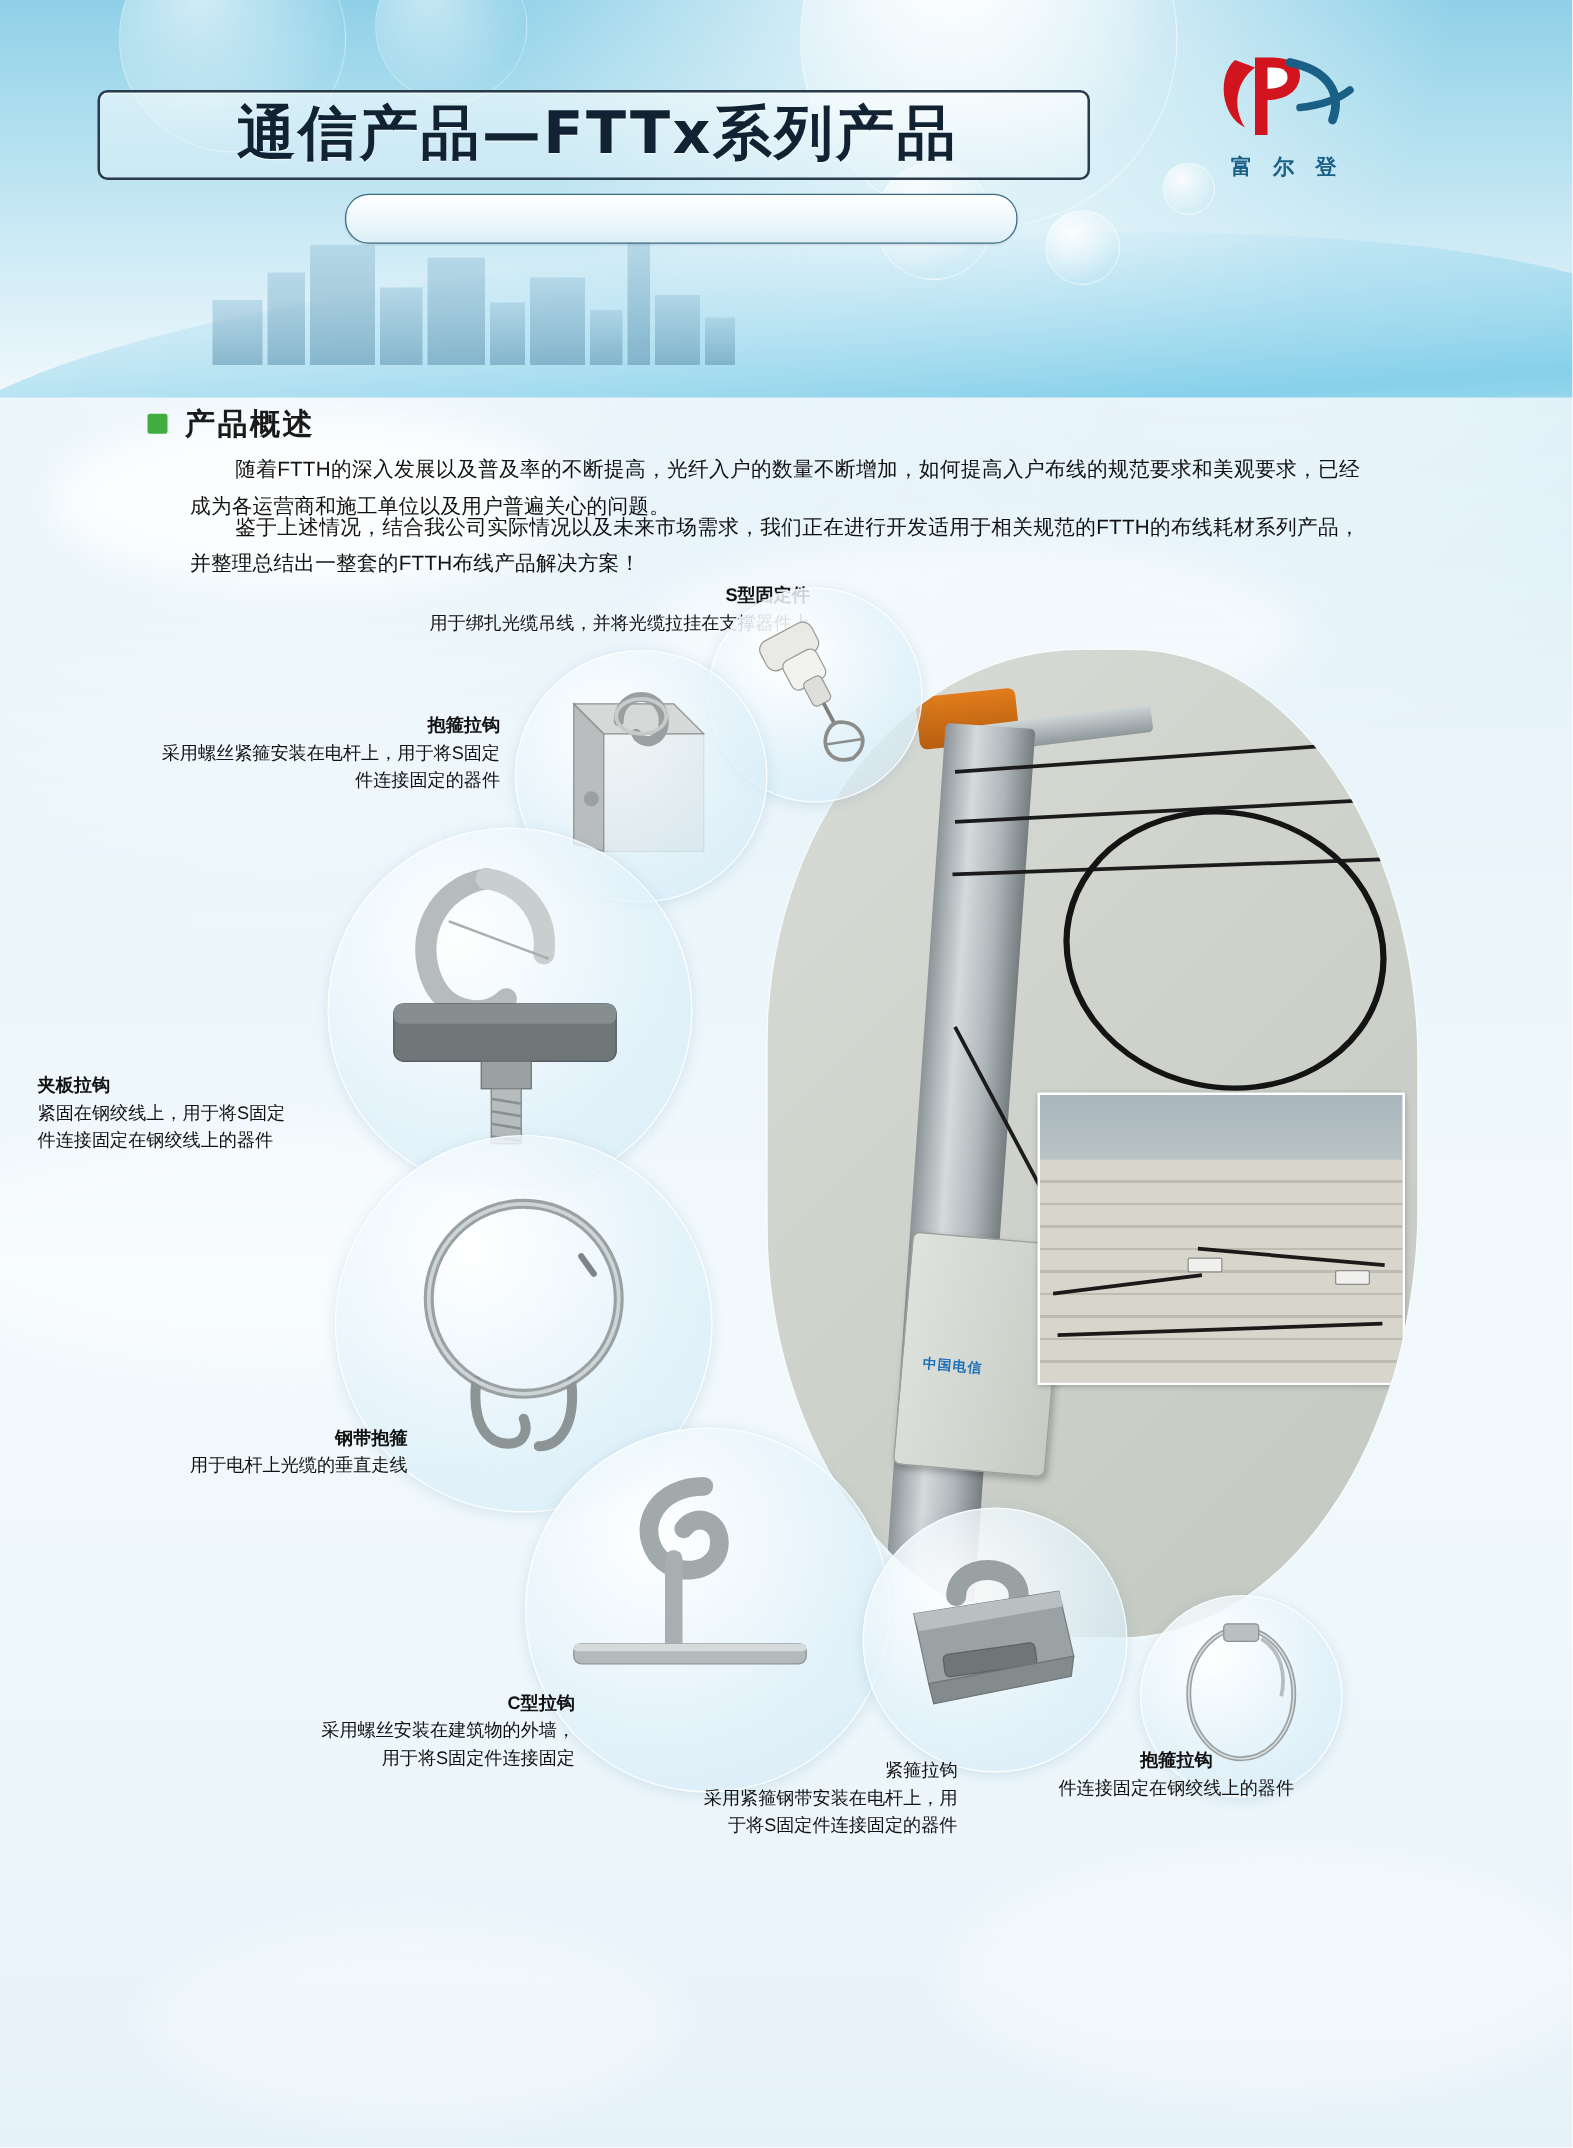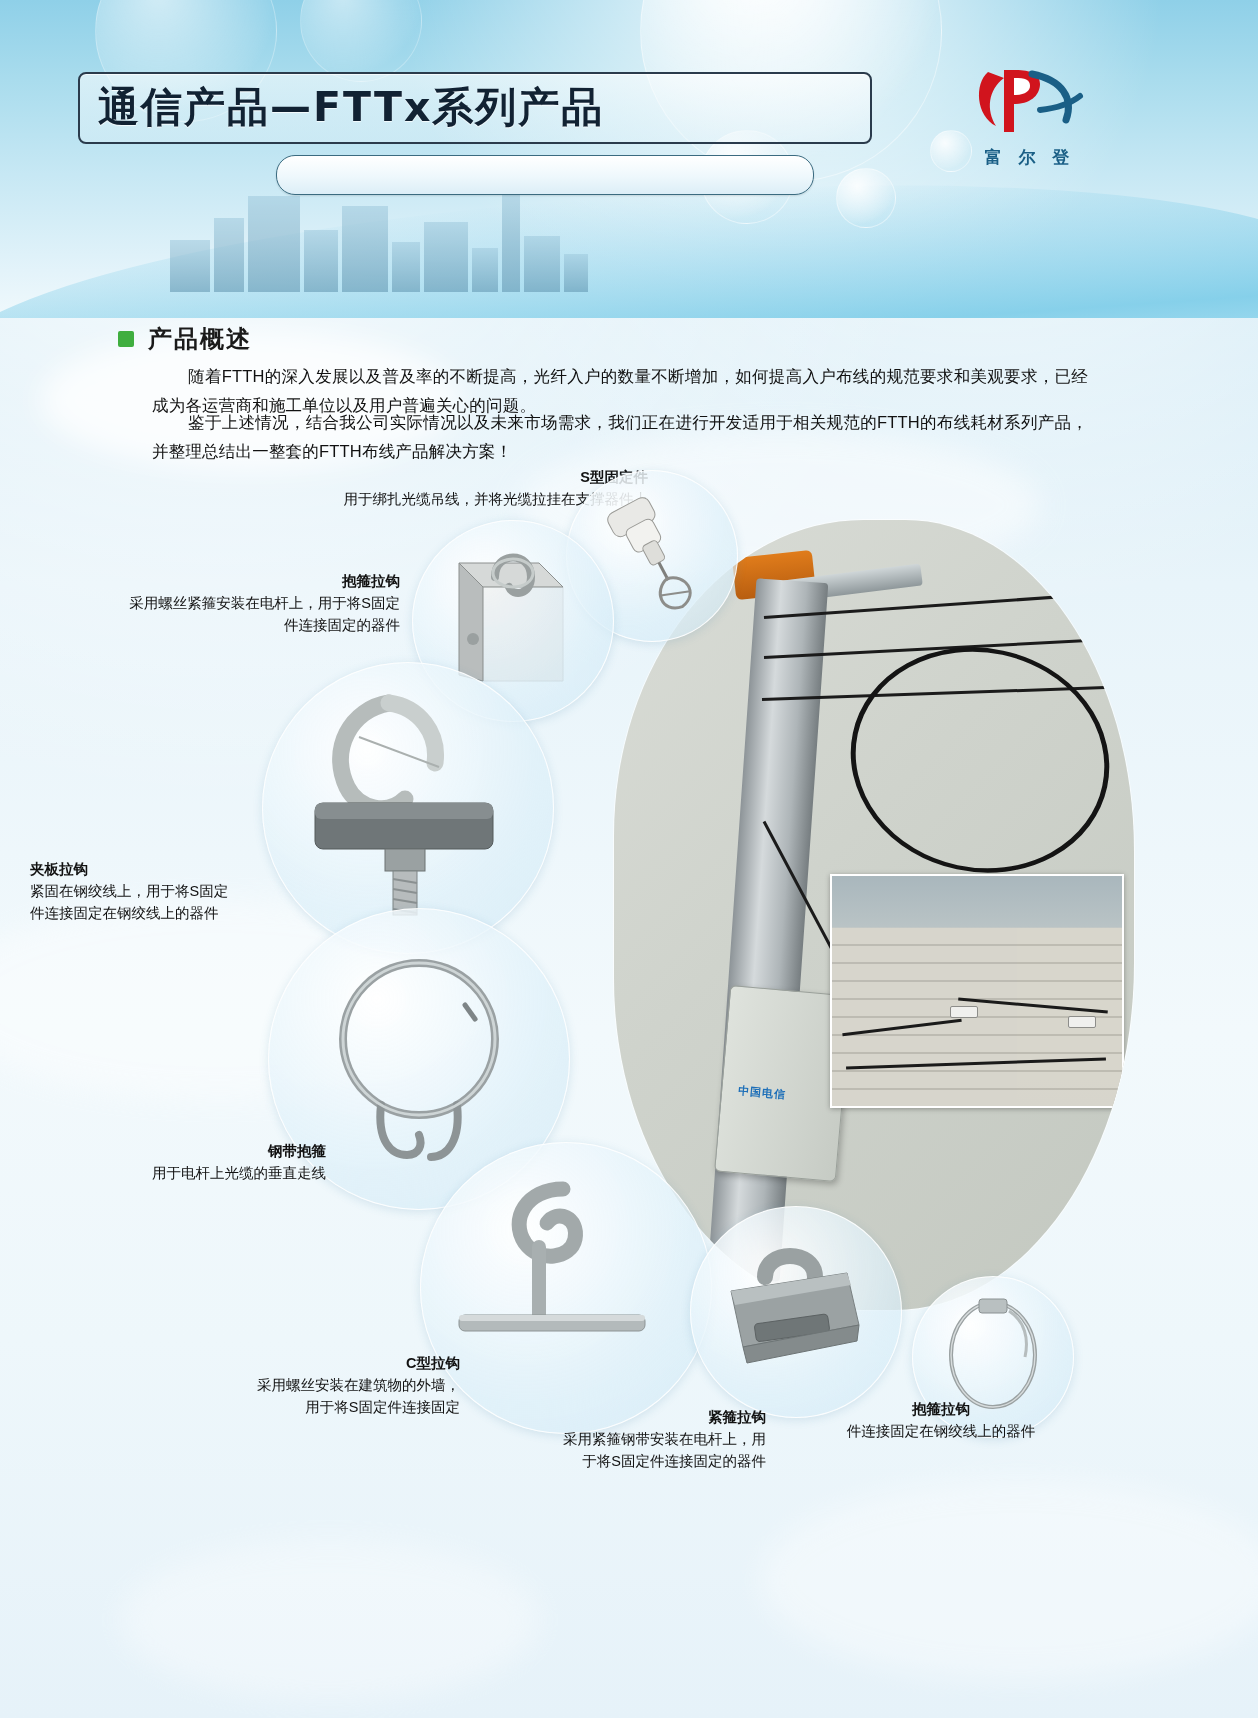--- a/index.html
+++ b/index.html
@@ -58,39 +58,39 @@
   }
 
   .title-box{
     position:absolute;left:78px;top:72px;width:790px;height:68px;
     border:2px solid #2a3b4c;border-radius:8px;
     background:linear-gradient(180deg,rgba(255,255,255,.55),rgba(230,244,250,.35));
     box-shadow:0 1px 0 rgba(255,255,255,.7) inset;
   }
   .title-text{
     position:absolute;left:98px;top:76px;width:760px;height:62px;line-height:62px;
-    text-align:left;
-    font-size:41px;font-weight:bold;color:#123;
+    text-align:center;
+    font-size:47px;font-weight:bold;color:#123;
     letter-spacing:2px;
     font-family:"DejaVu Sans","Liberation Sans",sans-serif;
     text-shadow:0 1px 1px rgba(255,255,255,.8);
   }
   .sub-box{
     position:absolute;left:276px;top:155px;width:536px;height:38px;
     border:1.5px solid #3b6b80;border-radius:19px;
     background:linear-gradient(180deg,#ffffff 0%,#eef8fc 55%,#dceef7 100%);
     box-shadow:0 1px 2px rgba(0,0,0,.12);
   }
   .sub-text{
     position:absolute;left:276px;top:155px;width:536px;height:38px;line-height:38px;
     text-align:center;color:#b8121b;font-weight:bold;font-size:19px;letter-spacing:1px;
   }
 
   
-  .logo{position:absolute;left:952px;top:64px;width:156px;height:110px;}
+  .logo{position:absolute;left:952px;top:40px;width:156px;height:110px;}
   .logo-mark{position:absolute;left:18px;top:0;width:118px;height:76px;}
   .logo-text{
     position:absolute;left:0;top:82px;width:156px;text-align:center;
     font-size:17px;color:#1a5f86;letter-spacing:6px;font-weight:bold;
   }
 
   
   .sec-title{position:absolute;left:118px;top:322px;height:34px;display:flex;align-items:center;gap:14px;}
   .sec-bullet{width:16px;height:16px;background:#3fae3f;border-radius:2px;display:inline-block;}
   .sec-label{font-size:24px;font-weight:bold;color:#1a1a1a;letter-spacing:2px;}
@@ -343,21 +343,21 @@
 <div class="circ" style="left:690px;top:1206px;width:210px;height:210px;">
   <svg width="210" height="210" viewBox="0 0 210 210">
     <path d="M74 70 C74 42, 124 42, 124 70 C124 86, 112 92, 104 88" fill="none" stroke="#9aa1a2" stroke-width="16" stroke-linecap="round"></path>
     <path d="M40 84 L156 66 L168 118 L52 140 Z" fill="#9ba2a3" stroke="#7a8182"></path>
     <path d="M40 84 L156 66 L160 78 L44 98 Z" fill="#b9c0c1"></path>
     <rect x="64" y="112" width="74" height="18" rx="4" fill="#6f7677" stroke="#5c6263" transform="rotate(-8 100 121)"></rect>
     <path d="M52 140 L56 156 L166 134 L168 118 Z" fill="#848b8c" stroke="#6e7576"></path>
   </svg>
 </div>
 <div class="cap" style="left:466px;top:1406px;width:300px;text-align:right;">
-  <div style="font-weight:bold;text-align:right;">紧箍拉钩</div>
+  <div style="font-weight:normal;text-align:right;">紧箍拉钩</div>
   <div class="nowrap">采用紧箍钢带安装在电杆上，用</div>
   <div class="nowrap">于将S固定件连接固定的器件</div>
 </div>
 
 <div class="circ" style="left:912px;top:1276px;width:160px;height:160px;">
   <svg width="160" height="160" viewBox="0 0 160 160">
     <ellipse cx="80" cy="78" rx="42" ry="52" fill="none" stroke="#9aa1a2" stroke-width="4"></ellipse>
     <ellipse cx="80" cy="78" rx="42" ry="52" fill="none" stroke="#d7dcdd" stroke-width="1.4"></ellipse>
     <rect x="66" y="22" width="28" height="14" rx="3" fill="#b9c0c1" stroke="#8a9192"></rect>
     <path d="M96 34 C112 44, 116 62, 112 80" fill="none" stroke="#b6bdbe" stroke-width="3"></path>

